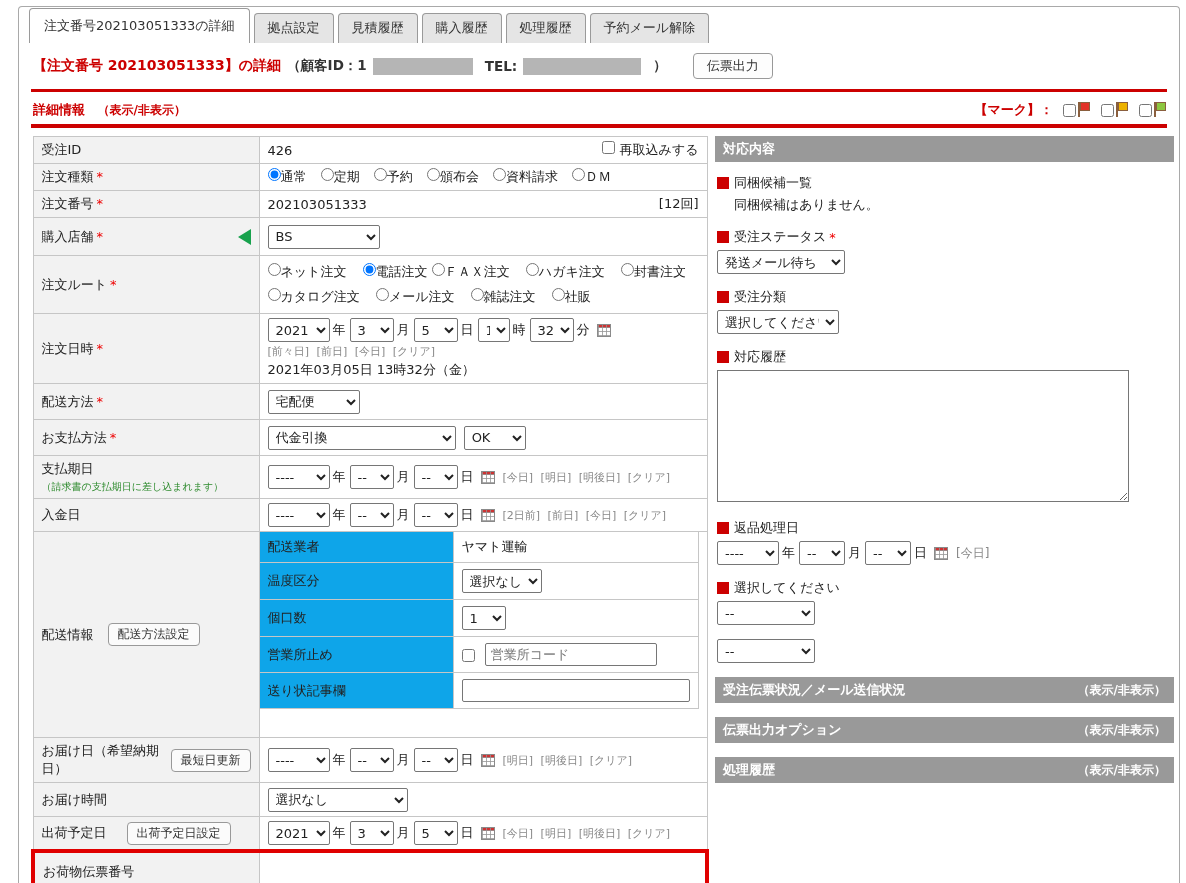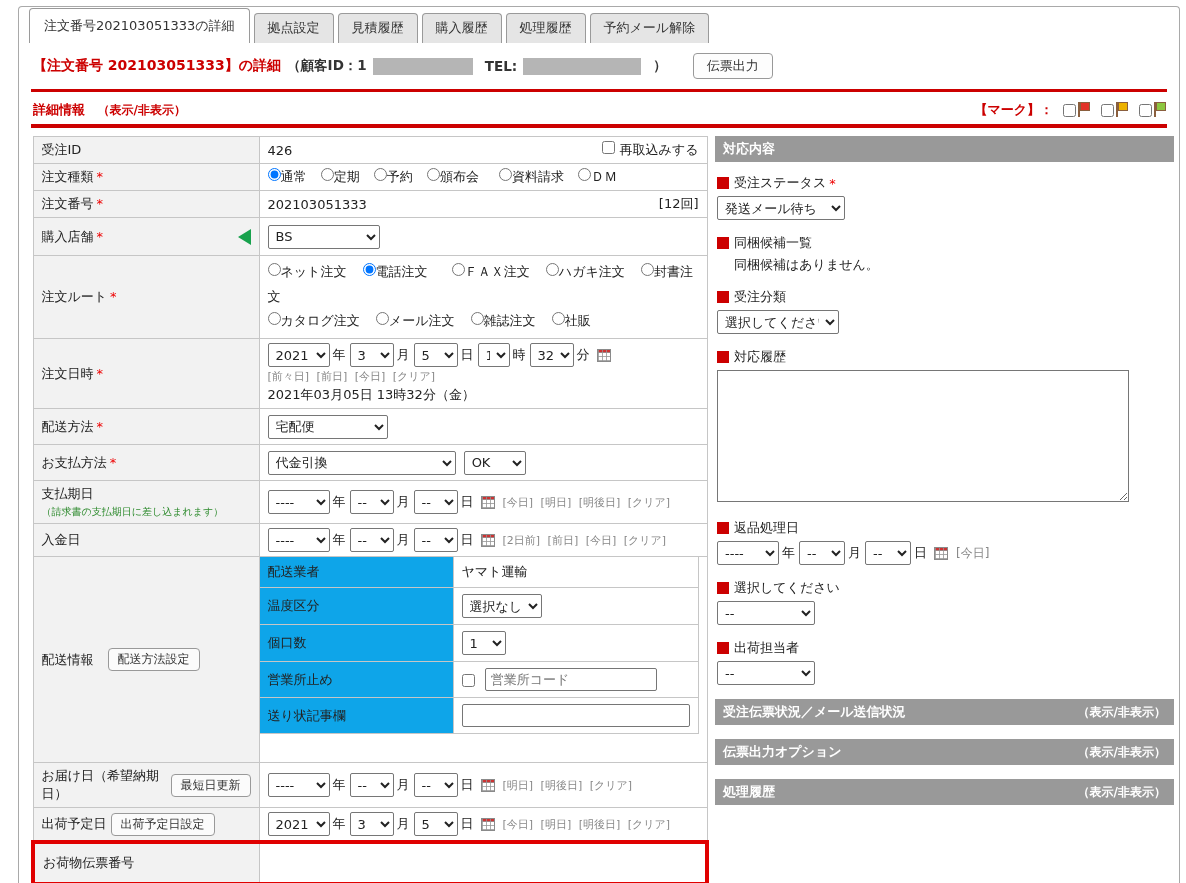--- a/index.html
+++ b/index.html
@@ -164,21 +164,21 @@
           </td>
         </tr>
         <tr>
           <td class="lbl">
             <span>注文種類</span><span class="req">*</span>
           </td>
           <td>
             <label style="margin-right:10px"><input type="radio" name="otype" checked="" style=""><span>通常</span></label>
             <label style="margin-right:10px"><input type="radio" name="otype" style=""><span>定期</span></label>
             <label style="margin-right:10px"><input type="radio" name="otype" style=""><span>予約</span></label>
-            <label style="margin-right:16px"><input type="radio" name="otype" style=""><span>頒布会</span></label>
+            <label style="margin-right:10px"><input type="radio" name="otype" style=""><span>頒布会</span></label>
             <label style="margin-right:10px"><input type="radio" name="otype" style=""><span>資料請求</span></label>
             <label><input type="radio" name="otype" style=""><span>ＤＭ</span></label>
           </td>
         </tr>
         <tr>
           <td class="lbl">
             <span>注文番号</span><span class="req">*</span>
           </td>
           <td>
             <div class="vrow spread">
@@ -199,21 +199,21 @@
               <option>BS</option>
             </select>
           </td>
         </tr>
         <tr>
           <td class="lbl">
             <span>注文ルート</span><span class="req">*</span>
           </td>
           <td style="line-height:1.9">
             <label style="margin-right:12px"><input type="radio" name="route" style=""><span>ネット注文</span></label>
-            <label style="margin-right:20px"><input type="radio" name="route" checked="" style=""><span>電話注文</span></label>
+            <label style="margin-right:0"><input type="radio" name="route" checked="" style=""><span>電話注文</span></label>
             <label style="margin-right:12px"><input type="radio" name="route" style=""><span>ＦＡＸ注文</span></label>
             <label style="margin-right:12px"><input type="radio" name="route" style=""><span>ハガキ注文</span></label>
             <label><input type="radio" name="route" style=""><span>封書注文</span></label>
             <br>
             <label style="margin-right:12px"><input type="radio" name="route" style=""><span>カタログ注文</span></label>
             <label style="margin-right:12px"><input type="radio" name="route" style=""><span>メール注文</span></label>
             <label style="margin-right:12px"><input type="radio" name="route" style=""><span>雑誌注文</span></label>
             <label><input type="radio" name="route" style=""><span>社販</span></label>
           </td>
         </tr>
@@ -242,21 +242,21 @@
               <span>[クリア]</span>
             </div>
             <div style="margin-top:2px">2021年03月05日 13時32分（金）</div>
           </td>
         </tr>
         <tr>
           <td class="lbl">
             <span>配送方法</span><span class="req">*</span>
           </td>
           <td style="height:36px">
-            <select style="width:120px">
+            <select style="width:92px">
               <option>宅配便</option>
             </select>
           </td>
         </tr>
         <tr>
           <td class="lbl">
             <span>お支払方法</span><span class="req">*</span>
           </td>
           <td style="height:36px">
             <select style="width:188px">
@@ -373,22 +373,30 @@
               <span class="cal-icon"></span>
               <span class="muted-links" style="margin-left:8px">
                 <span>[明日]</span>
                 <span>[明後日]</span>
                 <span>[クリア]</span>
               </span>
             </div>
           </td>
         </tr>
         <tr>
-          <td class="lbl">
-            <div class="vrow" style="gap:4px">
+          <td class="lbl">お届け時間</td>
+          <td style="height:34px">
+            <select style="width:140px">
+              <option>選択なし</option>
+            </select>
+          </td>
+        </tr>
+        <tr>
+          <td class="lbl">
+            <div class="vrow" style="gap:20px">
               <span>出荷予定日</span>
               <button class="smallbtn">出荷予定日設定</button>
             </div>
           </td>
           <td>
             <div class="vrow">
               <select class="dsel" style="width:62px"><option>2021</option></select>
                   <span class="unit">年</span>
               <select class="dsel" style="width:44px"><option>3</option></select>
                   <span class="unit">月</span>
@@ -417,34 +425,34 @@
     </div>
 
     <div class="rightcol">
       <div class="sechdr">
         <span>対応内容</span>
       </div>
 
       <div class="rp-item">
         <div class="rp-label">
           <span class="rsq"></span>
+          <span>同梱候補一覧</span>
+        </div>
+        <div class="rp-sub">同梱候補はありません。</div>
+      </div>
+
+      <div class="rp-item">
+        <div class="rp-label">
+          <span class="rsq"></span>
           <span>受注ステータス</span>
             <span class="req">*</span>
         </div>
         <select style="width:128px">
           <option>発送メール待ち</option>
         </select>
-      </div>
-
-      <div class="rp-item">
-        <div class="rp-label">
-          <span class="rsq"></span>
-          <span>同梱候補一覧</span>
-        </div>
-        <div class="rp-sub">同梱候補はありません。</div>
       </div>
 
       <div class="rp-item">
         <div class="rp-label">
           <span class="rsq"></span>
           <span>受注分類</span>
         </div>
         <select style="width:122px">
           <option>選択してください</option>
         </select>
@@ -481,24 +489,20 @@
         <div class="rp-label">
           <span class="rsq"></span>
           <span>選択してください</span>
         </div>
         <select style="width:98px">
           <option>--</option>
         </select>
       </div>
 
       <div class="rp-item">
-        <div class="rp-label">
-          <span class="rsq"></span>
-          <span>出荷担当者</span>
-        </div>
         <select style="width:98px">
           <option>--</option>
         </select>
       </div>
 
       <div class="sechdr">
         <span>受注伝票状況／メール送信状況</span>
         <span class="tg">（表示/非表示）</span>
       </div>
       <div class="gap"></div>

